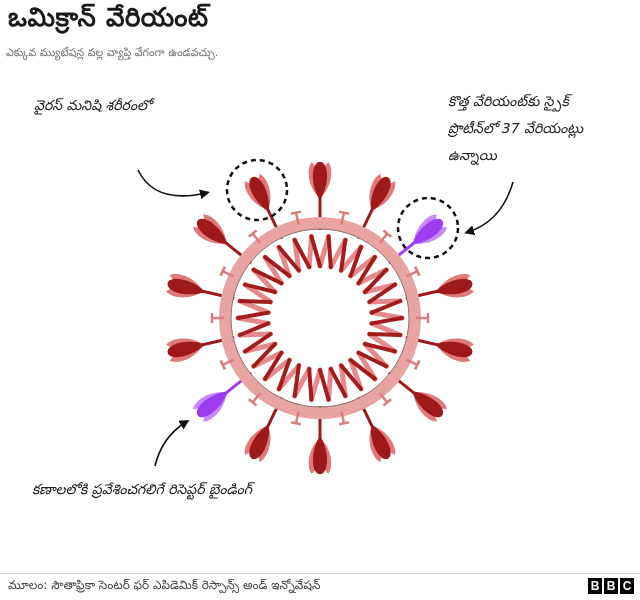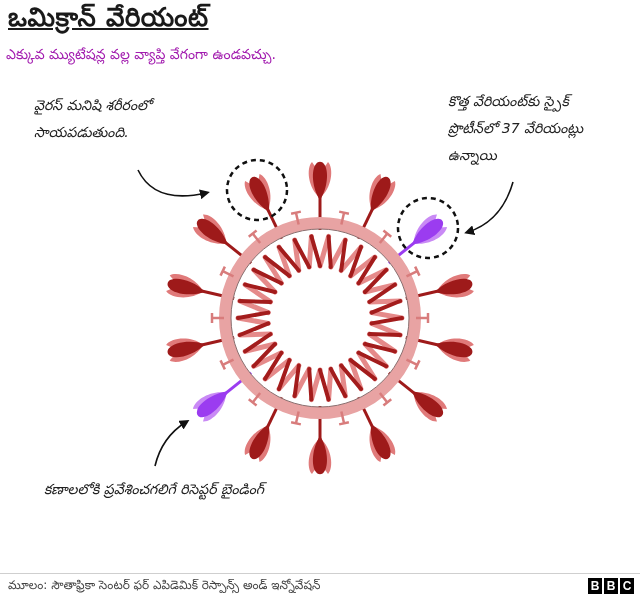--- a/index.html
+++ b/index.html
@@ -1,40 +1,39 @@
 <!DOCTYPE html>
 <html><head>
 <meta charset="utf-8">
 <style>
   html, body { margin:0; padding:0; background:#ffffff; }
   body { width:640px; height:600px; position:relative; overflow:hidden;
          font-family:"DejaVu Sans","Liberation Sans",sans-serif; color:#222; }
-  .title { position:absolute; left:8px; top:2px; font-size:26px; font-weight:bold; color:#1a1a1a; letter-spacing:0.5px;text-decoration:underline; }
-  .subtitle { position:absolute; left:6px; top:46px; font-size:14px; color:#a21caf; }
+  .title { position:absolute; left:8px; top:2px; font-size:26px; font-weight:bold; color:#1a1a1a; letter-spacing:0.5px; }
+  .subtitle { position:absolute; left:6px; top:46px; font-size:11px; color:#737373; }
   .callout { position:absolute; font-size:14px; line-height:27px; color:#222;font-style:italic; }
   #callout-left { left:34px; top:92px; width:220px; }
   #callout-right { left:448px; top:88px; width:190px; }
-  #callout-bottom { left:32px; top:476px; width:340px;margin-left:12px; }
+  #callout-bottom { left:32px; top:476px; width:340px; }
   .art { position:absolute; left:0; top:0; }
   .footer-line { position:absolute; left:0; top:573px; width:640px; height:1px; background:#cfcfcf; }
   .footer-source { position:absolute; left:8px; top:578px; font-size:12px; color:#444; }
   .bbc { position:absolute; right:6px; top:578px; display:flex; gap:2px; }
   .bbc span { display:inline-block; width:14px; height:16px; background:#000; color:#fff;
               font-family:"Liberation Sans",sans-serif; font-weight:bold; font-size:12px;
               line-height:16px; text-align:center; }
 </style>
 </head>
 <body>
 
 <div class="title">ఒమిక్రాన్ వేరియంట్</div>
 <div class="subtitle">ఎక్కువ మ్యుటేషన్ల వల్ల వ్యాప్తి వేగంగా ఉండవచ్చు.</div>
 
 <div class="callout" id="callout-left">
   <div>వైరస్ మనిషి శరీరంలో</div>
-  <div>సాయపడుతుంది.</div>
 </div>
 
 <div class="callout" id="callout-right">
   <div>కొత్త వేరియంట్‌కు స్పైక్</div>
   <div>ప్రొటీన్‌లో 37 వేరియంట్లు</div>
   <div>ఉన్నాయి</div>
 </div>
 
 <div class="callout" id="callout-bottom">
   <div>కణాలలోకి ప్రవేశించగలిగే రిసెప్టర్ బైండింగ్</div>

